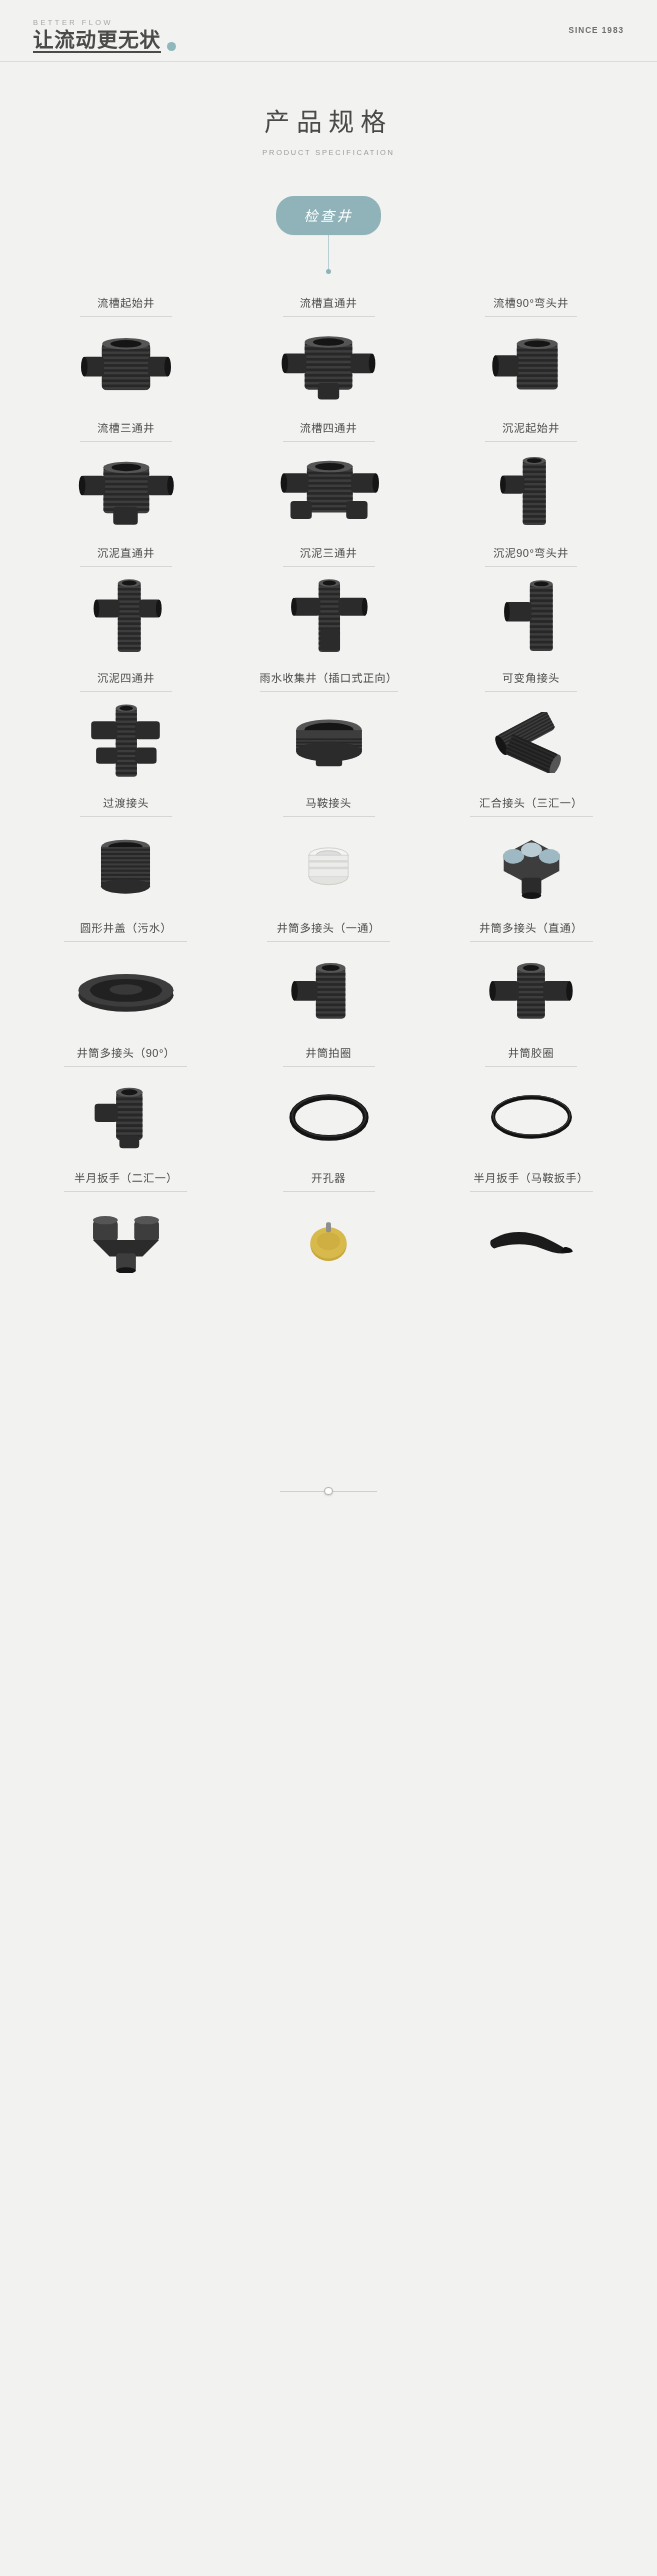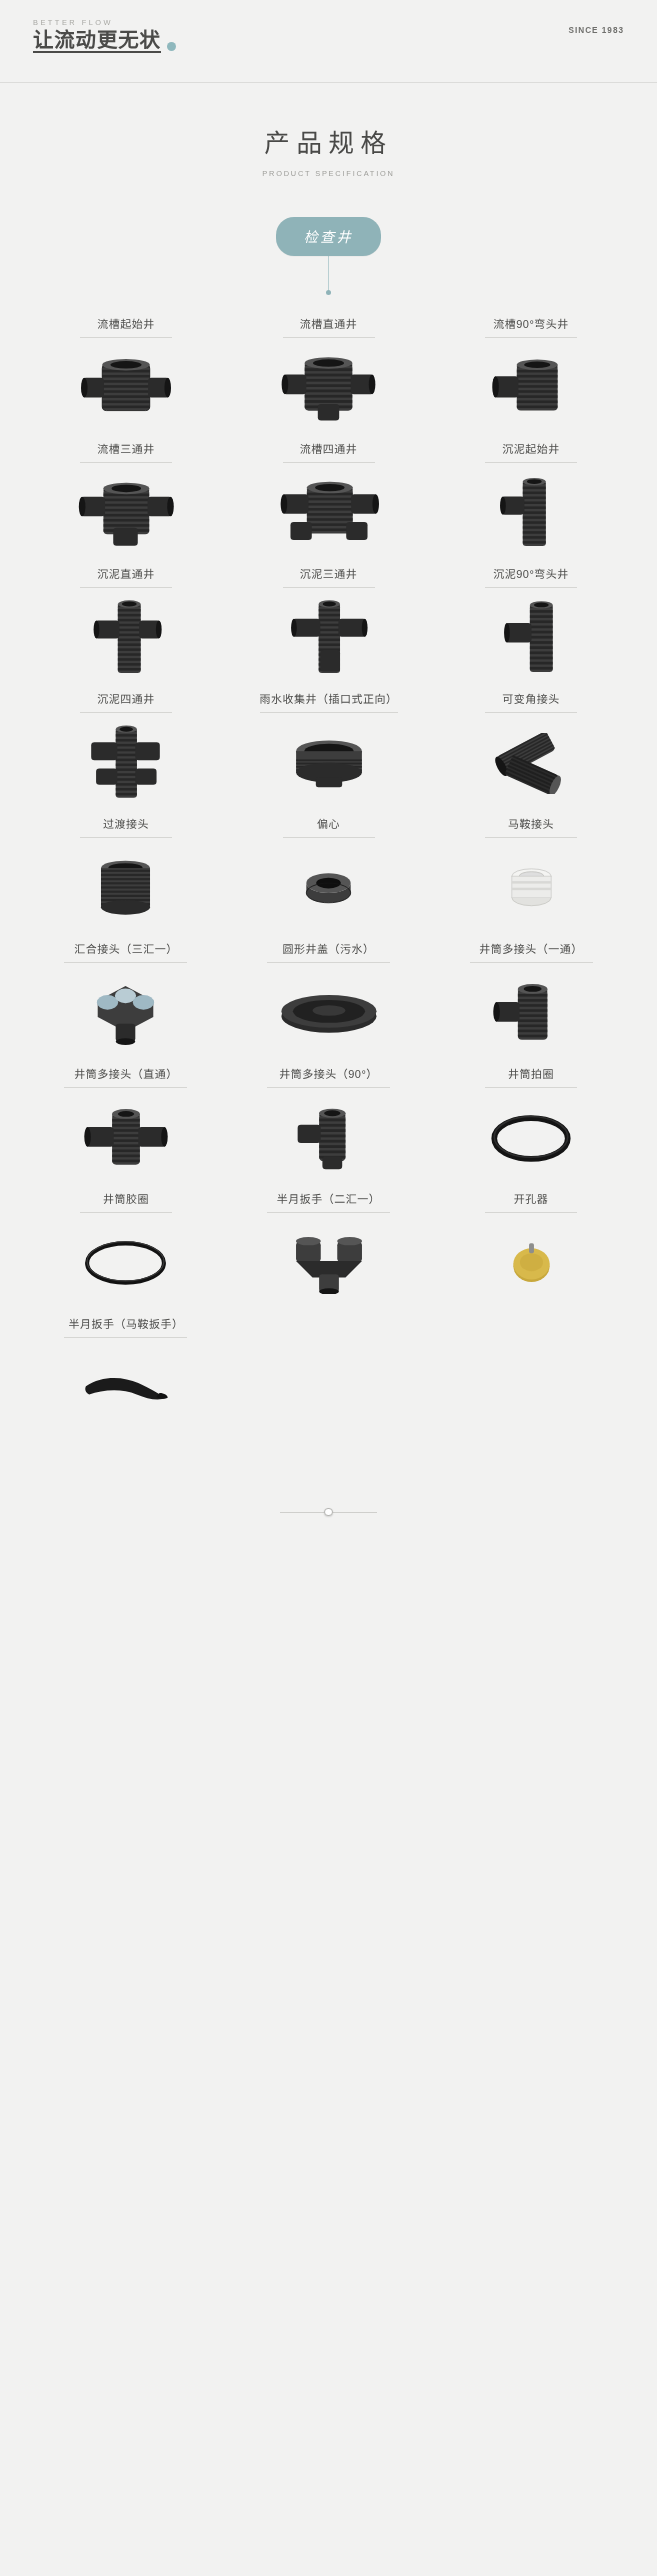--- a/index.html
+++ b/index.html
@@ -18,21 +18,21 @@
   .page {
     width: 657px;
     min-height: 2576px;
     position: relative;
     background: #f2f2f1;
     overflow: hidden;
   }
 
   
   .header {
-    height: 83px;
+    height: 62px;
     padding: 18px 33px 0 33px;
     display: flex;
     align-items: flex-start;
     justify-content: space-between;
     border-bottom: 0.8px solid #dcdcda;
   }
   .brand {
     display: flex;
     flex-direction: column;
     gap: 3.3px;
@@ -528,31 +528,20 @@
             <rect x="11" y="34.4" width="60" height="2.7" fill="#151515" opacity="0.55"></rect>
             <rect x="11" y="39.6" width="60" height="2.7" fill="#151515" opacity="0.55"></rect>
             <rect x="11" y="44.7" width="60" height="2.7" fill="#151515" opacity="0.55"></rect>
             <rect x="11" y="49.8" width="60" height="2.7" fill="#151515" opacity="0.55"></rect>
             <rect x="11" y="54.9" width="60" height="2.7" fill="#151515" opacity="0.55"></rect>
     <ellipse cx="41" cy="60" rx="30" ry="9" fill="#2b2b2b"></ellipse>
   </svg>
         </div>
       </div>
       <div class="cell">
-        <div class="cell-label">偏心</div>
-        <div class="cell-art">
-          <svg width="61" height="46" viewBox="0 0 74 56">
-    <ellipse cx="37" cy="22" rx="27" ry="12" fill="#555555"></ellipse>
-    <ellipse cx="37" cy="22" rx="15" ry="6.5" fill="#0f0f0f"></ellipse>
-    <path d="M10 22 a27 12 0 0 0 54 0 l0 12 a27 12 0 0 1 -54 0 z" fill="#3d3d3d"></path>
-    <ellipse cx="37" cy="34" rx="27" ry="12" fill="none" stroke="#151515" stroke-width="1"></ellipse>
-  </svg>
-        </div>
-      </div>
-      <div class="cell">
         <div class="cell-label">马鞍接头</div>
         <div class="cell-art">
           <svg width="59" height="51" viewBox="0 0 72 62">
     <ellipse cx="36" cy="16" rx="24" ry="9" fill="#f4f4f2" stroke="#c9c9c6"></ellipse>
     <ellipse cx="36" cy="16" rx="15" ry="5.5" fill="#dedede" stroke="#c0c0bd"></ellipse>
     <rect x="12" y="16" width="48" height="26" fill="#ececea" stroke="#cfcfcc"></rect>
     <path d="M12 42 a24 10 0 0 0 48 0" fill="#e2e2df" stroke="#c6c6c2"></path>
     <rect x="12" y="22" width="48" height="3" fill="#d8d8d5"></rect>
     <rect x="12" y="30" width="48" height="3" fill="#d8d8d5"></rect>
   </svg>

